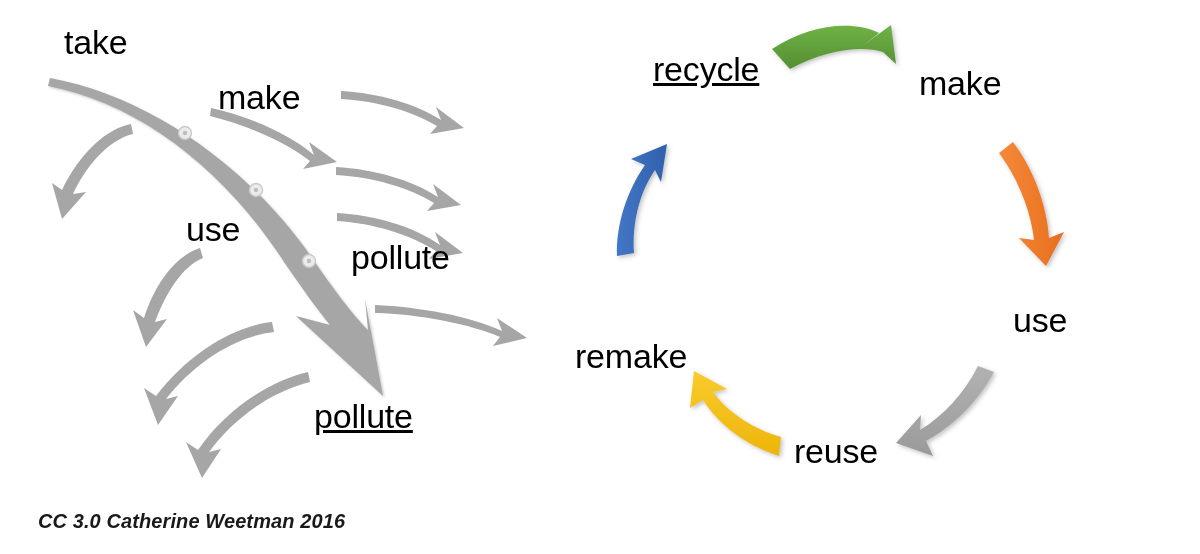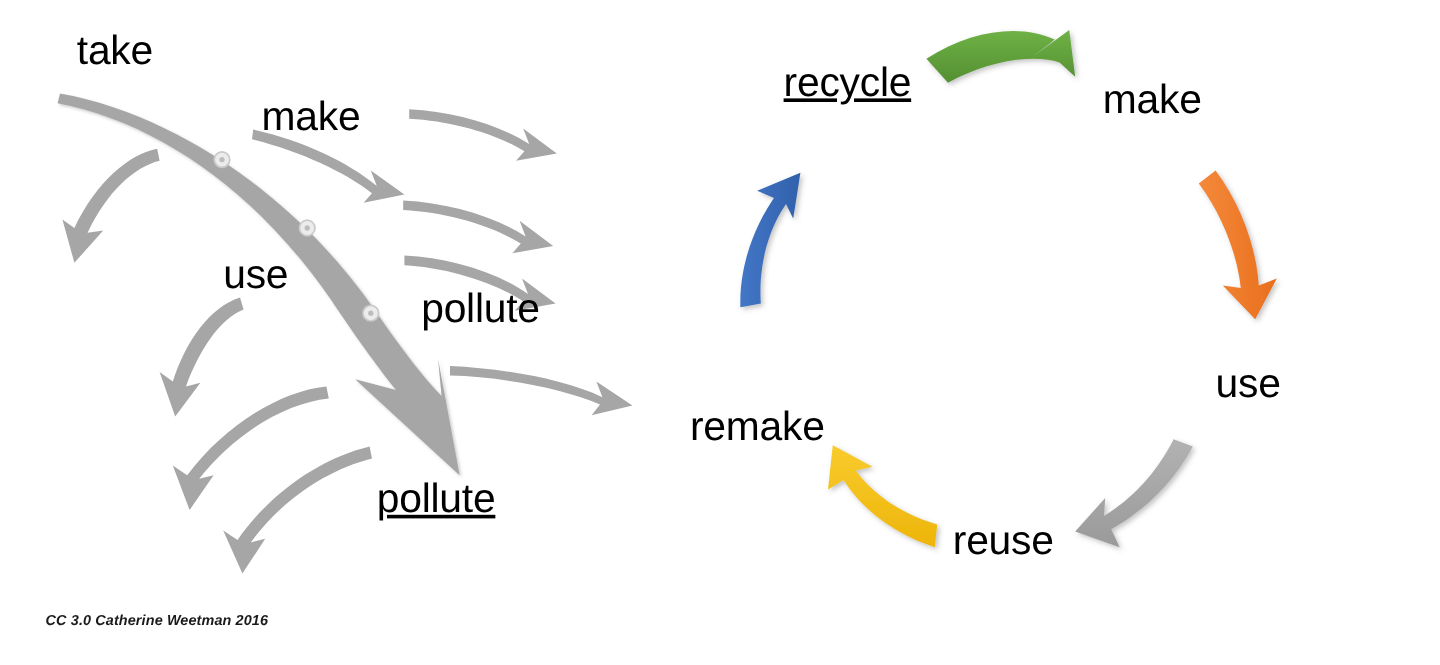--- a/index.html
+++ b/index.html
@@ -33,21 +33,21 @@
     white-space: nowrap;
     line-height: 1;
     letter-spacing: -0.2px;
   }
   .lbl-big { font-size: 34px; }
   .credit {
     position: absolute;
     font-family: "Liberation Sans", sans-serif;
     font-style: italic;
     font-weight: 600;
-    font-size: 12px;
+    font-size: 20px;
     color: #1a1a1a;
     white-space: nowrap;
     letter-spacing: 0.1px;
   }
 </style>
 </head>
 <body>
 
 <div id="stage">
 

